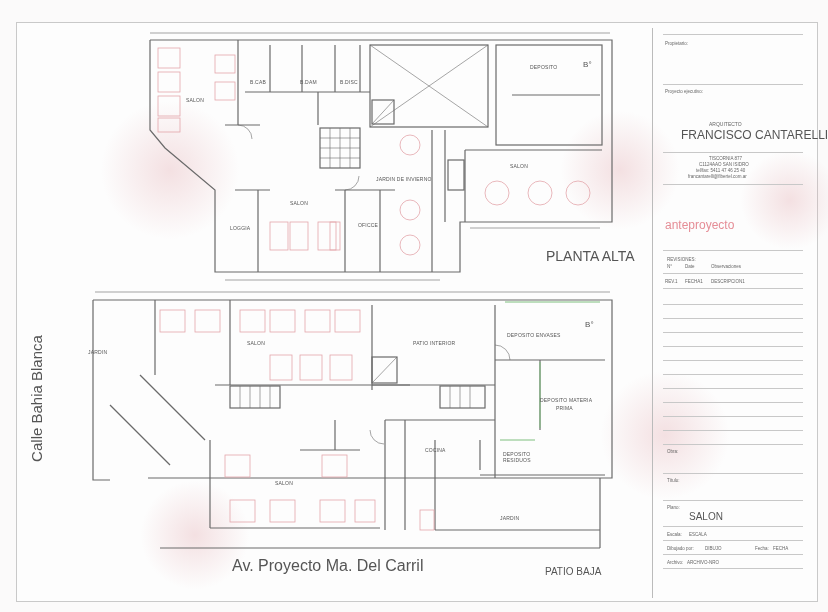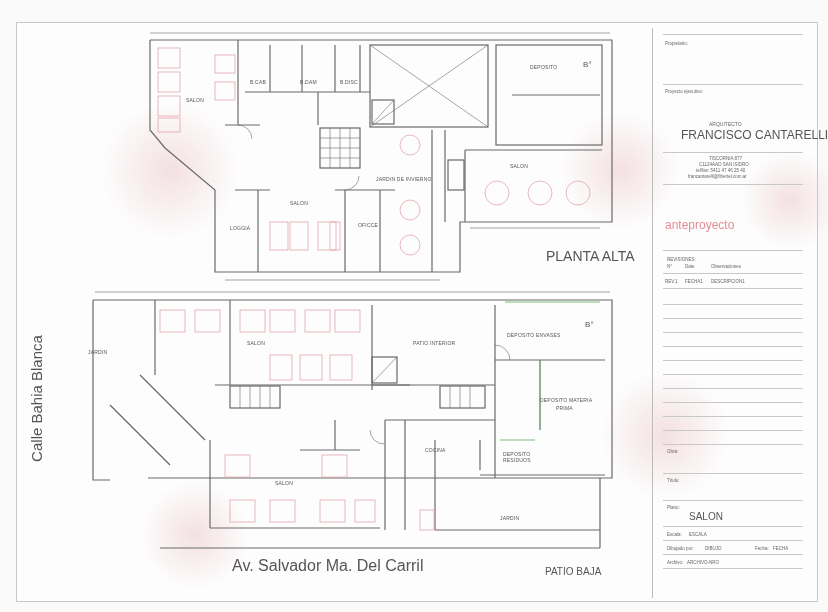--- a/index.html
+++ b/index.html
@@ -192,21 +192,21 @@
 <span class="lbl" style="left:540px;top:397px;">DEPOSITO MATERIA</span>
 <span class="lbl" style="left:556px;top:405px;">PRIMA</span>
 <span class="lbl" style="left:425px;top:447px;">COCINA</span>
 <span class="lbl" style="left:503px;top:451px;">DEPOSITO</span>
 <span class="lbl" style="left:503px;top:457px;">RESIDUOS</span>
 <span class="lbl" style="left:275px;top:480px;">SALON</span>
 <span class="lbl" style="left:500px;top:515px;">JARDIN</span>
 <span class="big" style="left:545px;top:566px;font-size:10px;">PATIO BAJA</span>
 
 <span class="big" style="left:-27px;top:390px;font-size:15px;transform:rotate(-90deg);transform-origin:center;">Calle Bahia Blanca</span>
-<span class="big" style="left:232px;top:557px;font-size:16px;">Av. Salvador Ma. Del Carril</span>
+<span class="big" style="left:232px;top:557px;font-size:16px;">Av. Proyecto Ma. Del Carril</span>
 
 <div class="tb">
   <div class="line" style="top:6px;"></div>
   <span class="sm" style="left:12px;top:13px;">Propietario:</span>
   <div class="line" style="top:56px;"></div>
   <span class="sm" style="left:12px;top:61px;">Proyecto ejecutivo:</span>
   <span class="sm" style="left:28px;top:100px;font-size:12px;color:#555;">FRANCISCO CANTARELLI</span>
   <span class="sm" style="left:56px;top:93px;font-size:5px;">ARQUITECTO</span>
   <div class="line" style="top:124px;"></div>
   <span class="sm" style="left:56px;top:128px;">TISCORNIA 877</span>

